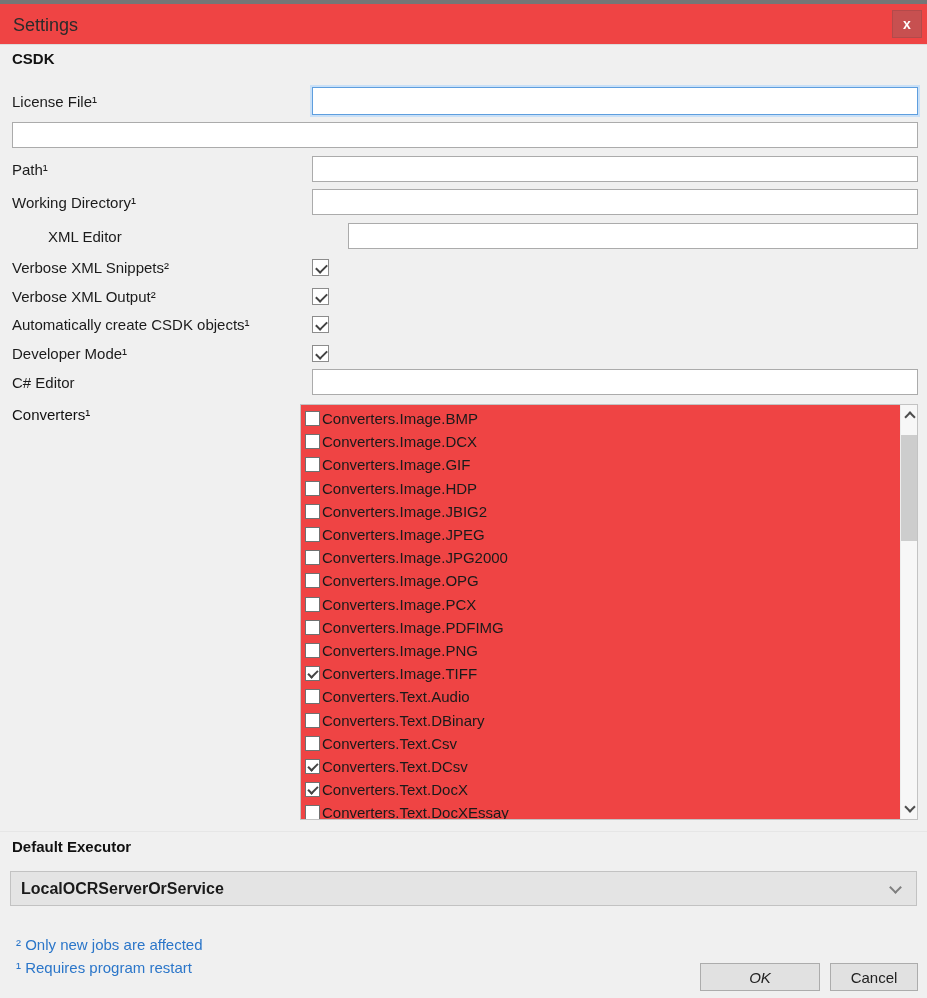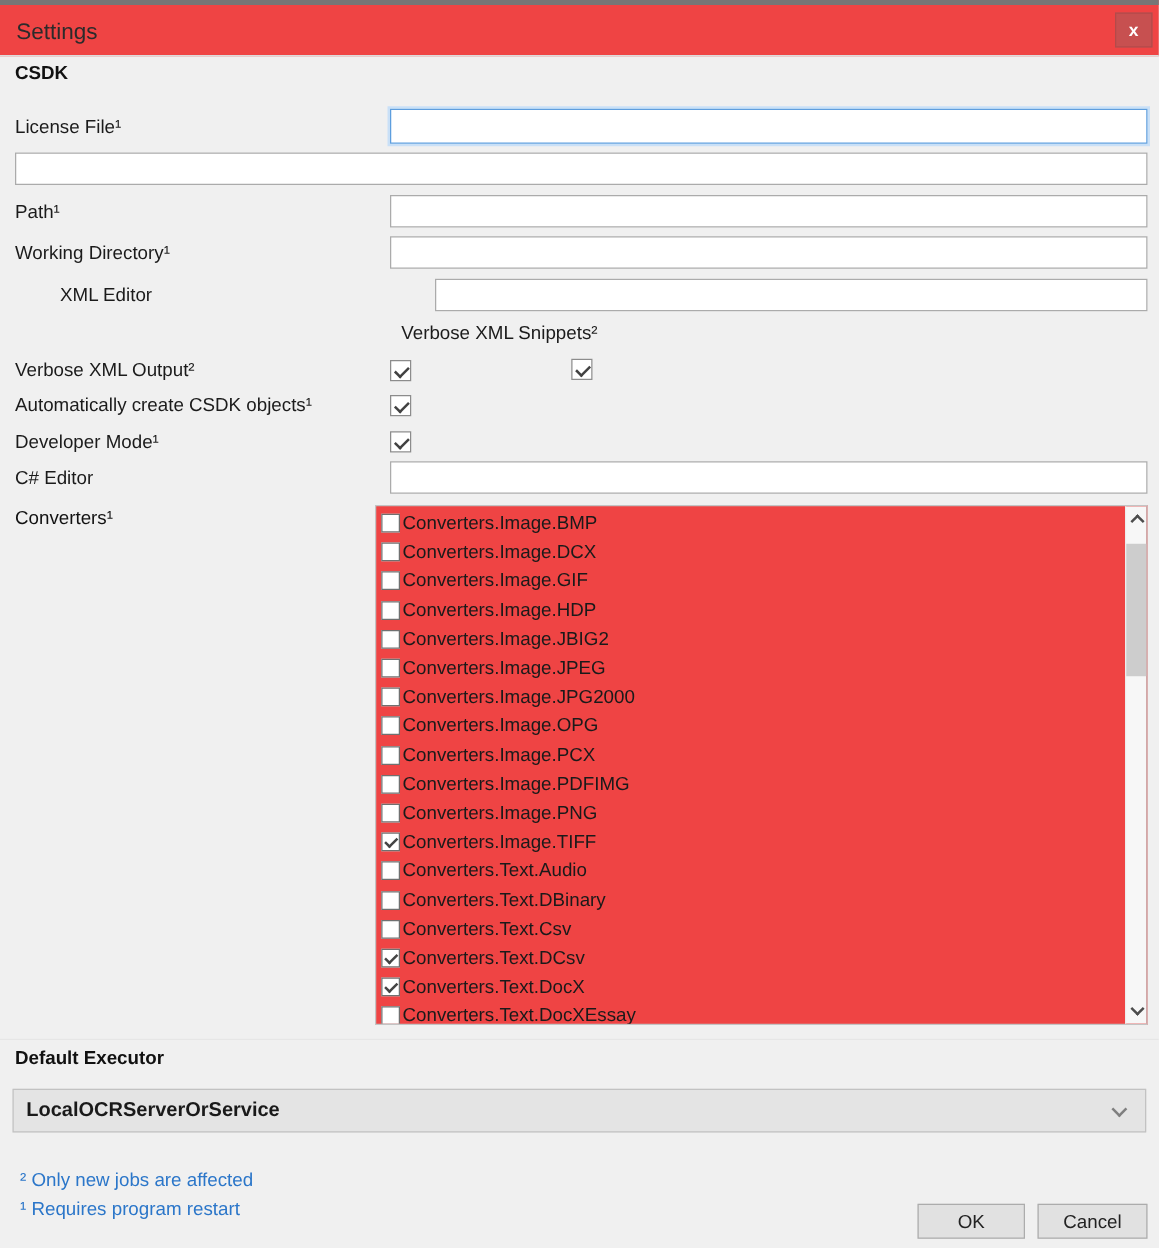--- a/index.html
+++ b/index.html
@@ -105,21 +105,21 @@
   }
   
   .footnote { position:absolute; left:16px; font-size:15px; color:#2b76c9; }
   
   .btn {
     position:absolute; top:963px; height:28px;
     background:#e1e1e1; border:1px solid #acacac;
     font-family:"Liberation Sans", sans-serif; font-size:15px; color:#222;
     display:flex; align-items:center; justify-content:center; cursor:pointer;
   }
-  .btn.ok { right:107px; width:86px; }
+  .btn.ok { right:107px; width:120px;font-style:italic; }
   .btn.cancel { right:9px; width:88px; }
 </style>
 </head>
 <body>
 
 <div class="titlebar">
   <div class="title">Settings</div>
   <div class="close-btn">
     <span>x</span>
   </div>
@@ -140,21 +140,21 @@
 </div>
 <div class="row" style="top:189px;">
   <div class="lbl">Working Directory¹</div>
   <input class="txt" type="text" value="" style="">
 </div>
 <div class="row" style="top:223px;margin-left:36px;">
   <div class="lbl">XML Editor</div>
   <input class="txt" type="text" value="" style="">
 </div>
 
-<div class="row" style="top:258px;height:18px;flex-direction:column;">
+<div class="row" style="top:258px;height:18px;">
   <div class="lbl">Verbose XML Snippets²</div>
   <div class="cb checked"></div>
 </div>
 <div class="row" style="top:287px;height:18px;">
   <div class="lbl">Verbose XML Output²</div>
   <div class="cb checked"></div>
 </div>
 <div class="row" style="top:315px;height:18px;">
   <div class="lbl">Automatically create CSDK objects¹</div>
   <div class="cb checked"></div>

